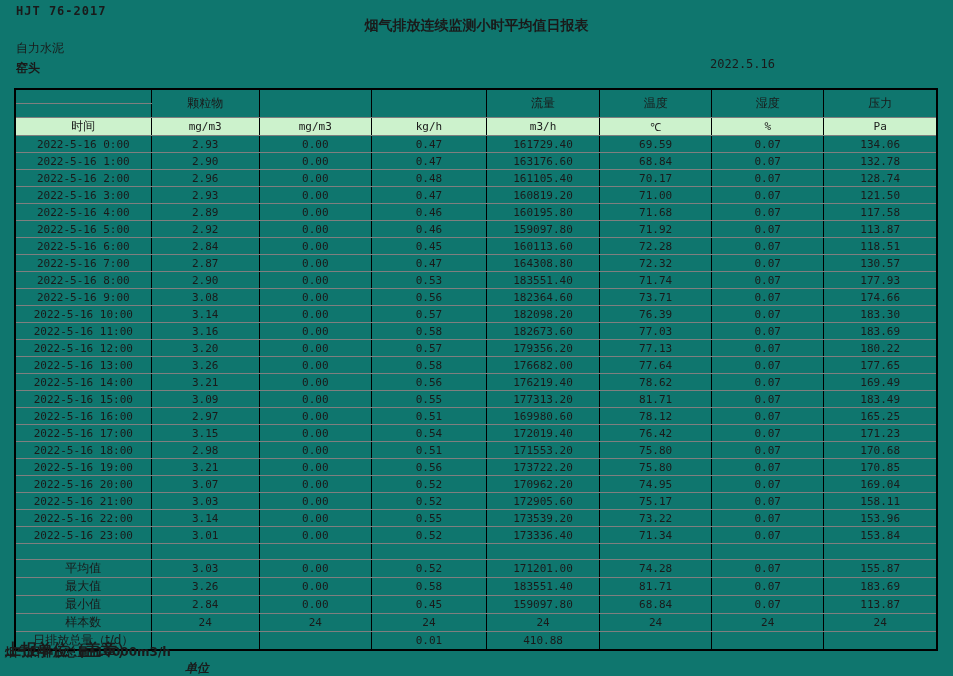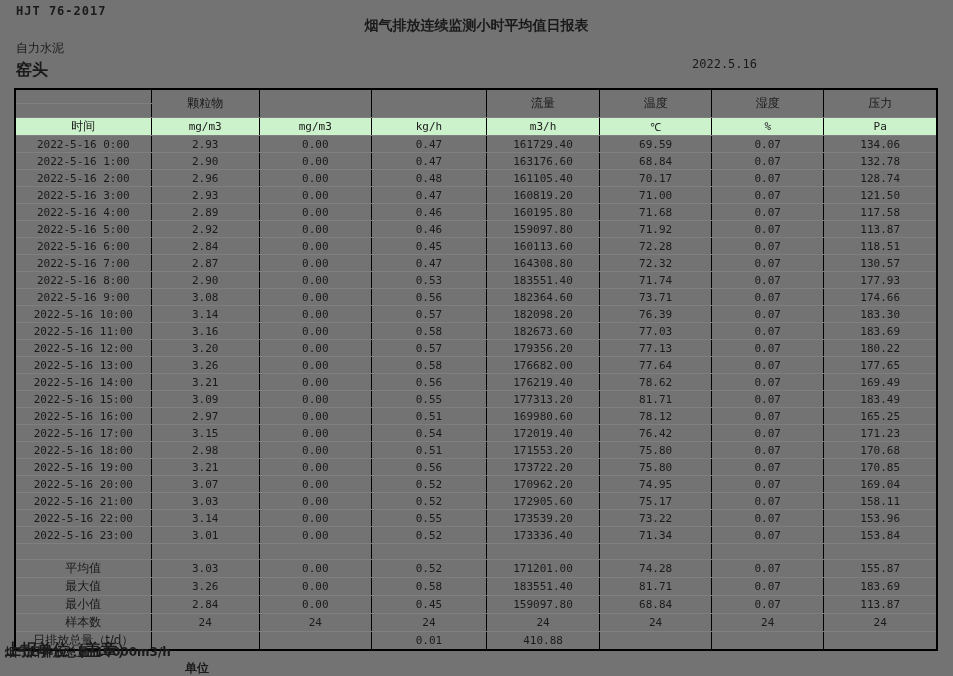--- a/index.html
+++ b/index.html
@@ -1,31 +1,31 @@
 <!DOCTYPE html>
 <html><head>
 <meta charset="utf-8">
 <style>
   html,body { margin:0; padding:0; background:#ffffff; }
   .page {
-    position:relative; width:953px; height:676px; background:#737373;
+    position:relative; width:953px; height:676px; background:#0f766e;
     font-family:"DejaVu Sans", sans-serif; color:#1a1a1a; overflow:hidden;
   }
   .doc-code {
     position:absolute; left:16px; top:4px;
     font-family:"DejaVu Sans Mono", monospace; font-weight:bold; font-size:12px; letter-spacing:1px;
   }
   .title {
     position:absolute; left:0; right:0; top:17px; text-align:center;
     font-weight:bold; font-size:14px;
   }
   .company { position:absolute; left:16px; top:40px; font-weight:normal; font-size:12px; }
-  .station { position:absolute; left:16px; top:60px; font-weight:bold; font-size:16px; }
+  .station { position:absolute; left:16px; top:60px; font-weight:bold; font-size:12px; }
   .date {
-    position:absolute; left:692px; top:57px; font-size:12px;
+    position:absolute; left:710px; top:57px; font-size:12px;
     font-family:"DejaVu Sans Mono", monospace;
   }
 
   table.report {
     position:absolute; left:14px; top:88px; width:924px;
     border-collapse:collapse; table-layout:fixed;
     border:2px solid #000000;
   }
   table.report td, table.report th {
     border:1px solid #000000;
@@ -36,21 +36,21 @@
   tr.ghead td, tr.ghead th { height:13px; font-size:12px;margin-top:32px; }
   .cjk { font-family:"DejaVu Sans", sans-serif; font-size:12px; }
   .num { font-family:"DejaVu Sans Mono", monospace; font-size:11px; }
   tr.units td { height:17px; background:#CCF2CC; }
   tbody.data td { height:16px; }
   tr.spacer td { height:12px; }
   tbody.summary td { height:15px;margin-left:30px; }
 
   .footer-note  { position:absolute; left:5px;  top:644px; font-weight:bold; font-size:12px; }
   .footer-stamp { position:absolute; left:5px;  top:640px; font-weight:bold; font-size:16px; }
-  .footer-unit  { position:absolute; left:185px; top:660px; font-weight:bold; font-size:12px; }
+  .footer-unit  { position:absolute; left:185px; top:660px; font-weight:bold; font-size:12px;font-style:italic; }
 </style>
 </head>
 <body>
 
 <div class="page">
 
   <div class="doc-code">HJT  76-2017</div>
   <div class="title">烟气排放连续监测小时平均值日报表</div>
   <div class="company">自力水泥</div>
   <div class="station">窑头</div>

